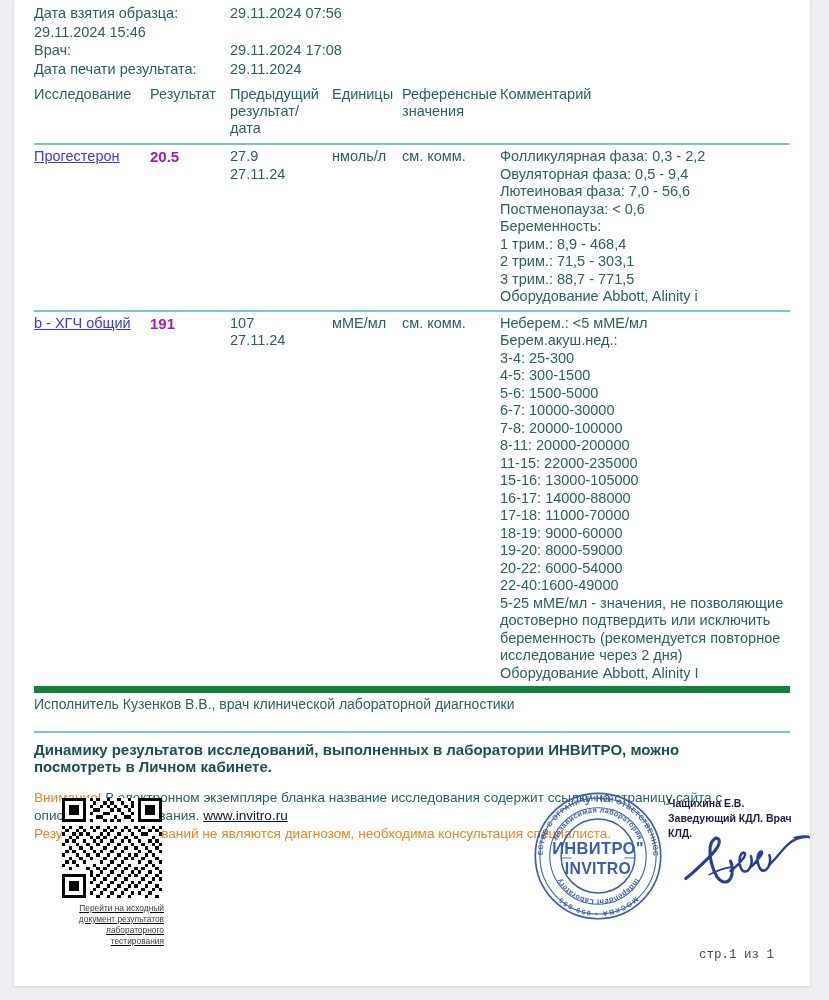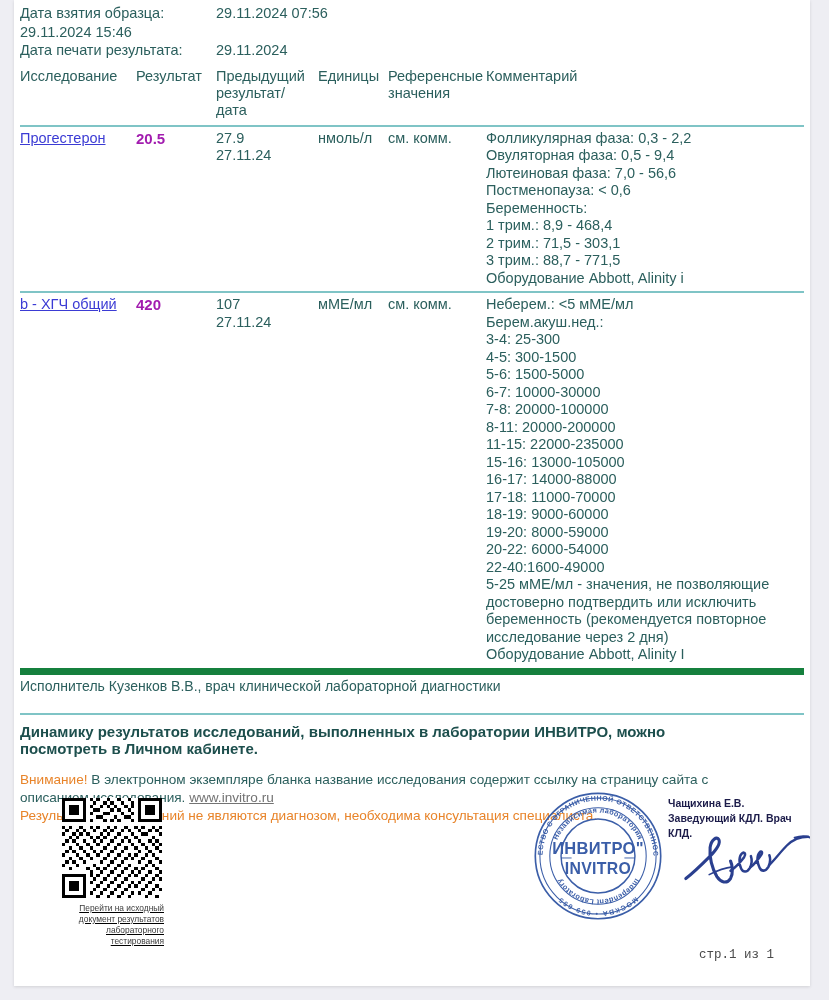--- a/index.html
+++ b/index.html
@@ -18,21 +18,21 @@
     position: absolute;
     left: 14px;
     top: 0;
     width: 796px;
     height: 986px;
     background: #ffffff;
     box-shadow: 0 1px 3px rgba(0,0,0,0.12);
     overflow: hidden;
   }
   .inner {
-    padding: 0 6px;
+    padding: 0 20px;
     position: relative;
     height: 100%;
     box-sizing: border-box;
   }
 
   
   .meta {
     padding-top: 4px;
   }
   .meta-row {
@@ -110,21 +110,21 @@
   }
   .warn {
     margin-top: 14px;
     font-size: 13.6px;
     line-height: 18px;
     color: #e8842a;
     max-width: 760px;
   }
   .warn .body { color: #2b5f5d; }
   .warn a.link {
-    color: #737373;
+    color: #0f172a;
     text-decoration: underline;
   }
   .warn-2 {
     color: #e8842a;
     font-size: 13.6px;
     line-height: 18px;
   }
 
   
   .footer {
@@ -204,20 +204,24 @@
 <div class="page">
   <div class="inner">
 
     <div class="meta">
       <div class="meta-row">
         <div class="meta-label">Дата взятия образца:</div>
         <div class="meta-value">29.11.2024 07:56</div>
       </div>
       <div class="meta-row">
         <div class="meta-value">29.11.2024 15:46</div>
+      </div>
+      <div class="meta-row">
+        <div class="meta-label">Врач:</div>
+        <div class="meta-value">29.11.2024 17:08</div>
       </div>
       <div class="meta-row">
         <div class="meta-label">Дата печати результата:</div>
         <div class="meta-value">29.11.2024</div>
       </div>
     </div>
 
     <table class="tbl">
       <thead>
         <tr>
@@ -251,21 +255,21 @@
 1 трим.: 8,9 - 468,4
 2 трим.: 71,5 - 303,1
 3 трим.: 88,7 - 771,5
 Оборудование Abbott, Alinity i</td>
         </tr>
         <tr>
           <td>
             <a class="test-name" href="#">b - ХГЧ общий</a>
           </td>
           <td>
-            <span class="result-val">420</span>
+            <span class="result-val">191</span>
           </td>
           <td class="prev-val">107
 27.11.24</td>
           <td>мМЕ/мл</td>
           <td>см. комм.</td>
           <td class="comment">Неберем.: &lt;5 мМЕ/мл
 Берем.акуш.нед.:
 3-4: 25-300
 4-5: 300-1500
 5-6: 1500-5000

